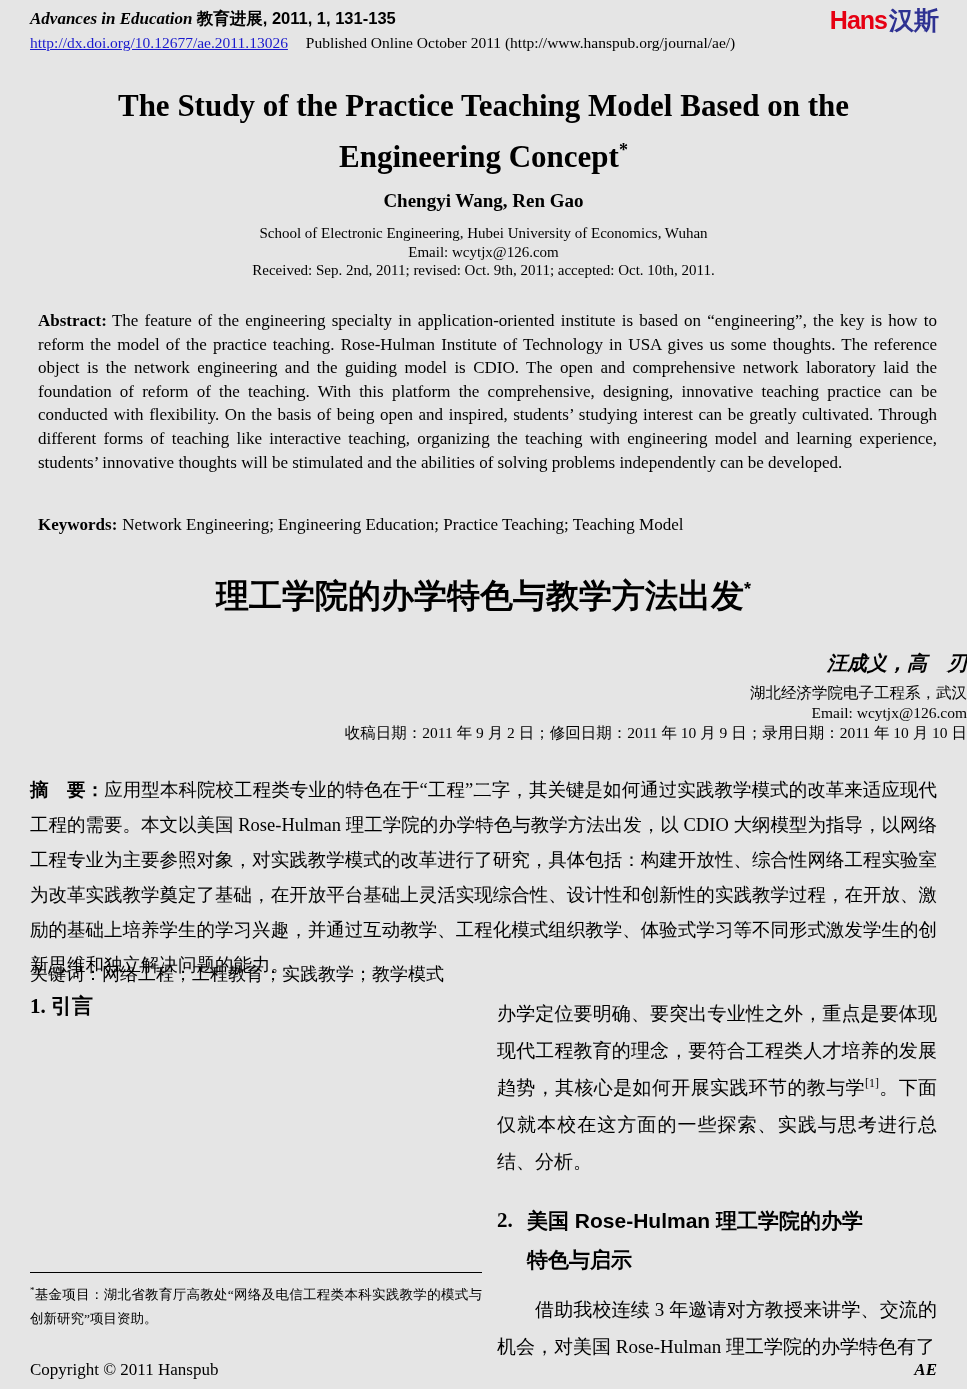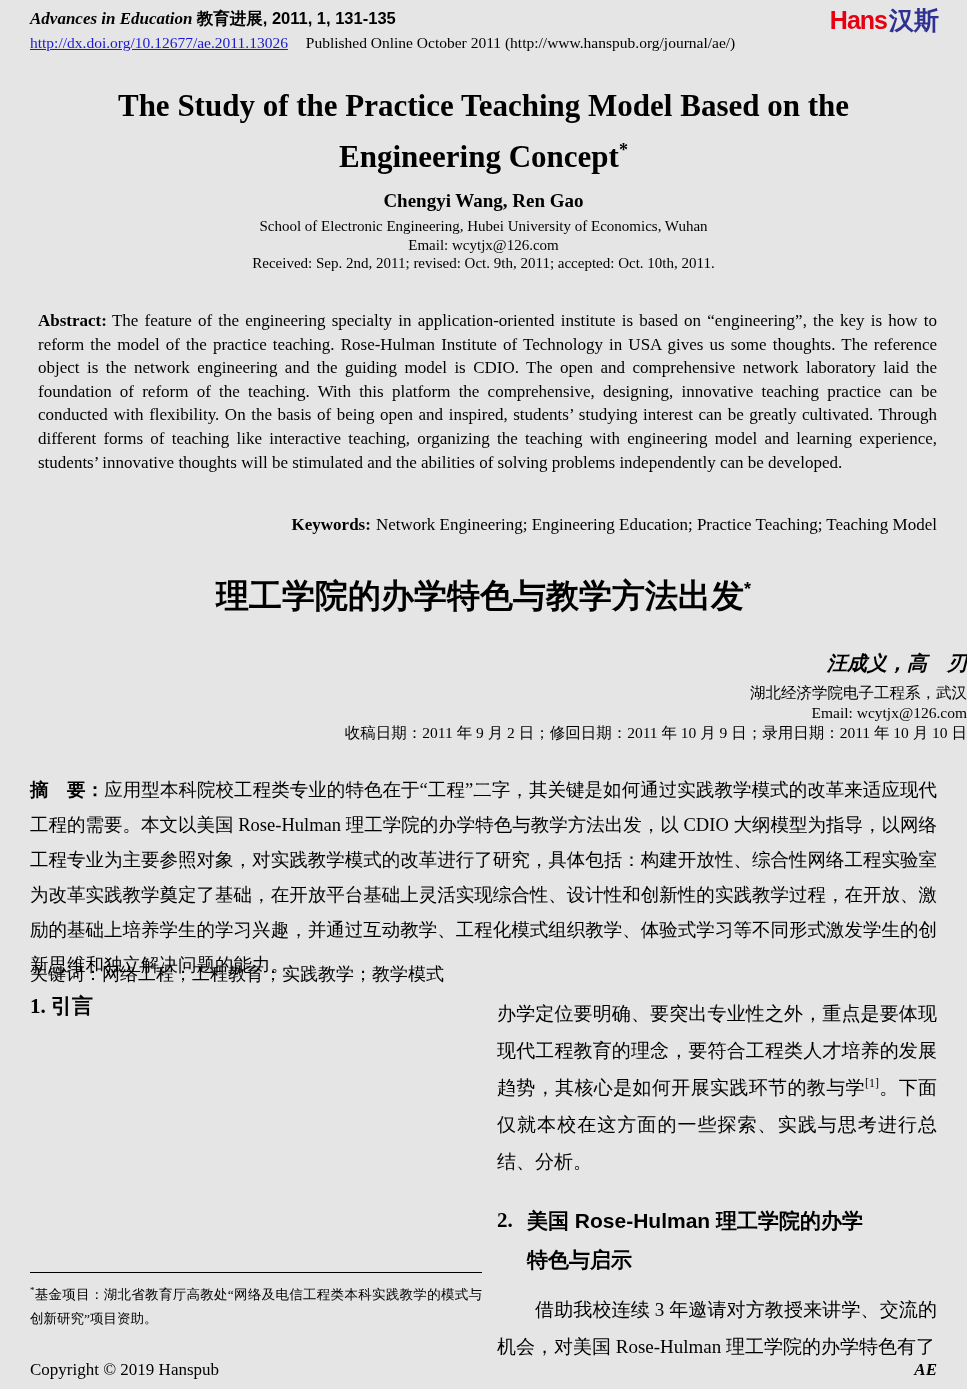--- a/index.html
+++ b/index.html
@@ -21,26 +21,26 @@
   .doi-link{color:#1a1acd;text-decoration:underline;cursor:pointer;}
   .published{color:#000;margin-left:14px;}
   .logo{font-family:"Liberation Sans", sans-serif;font-weight:bold;font-size:25px;line-height:25px;white-space:nowrap;}
   .logo-hans{color:#e60012;letter-spacing:-1px;}
   .logo-cn{color:#2e3192;margin-left:2px;}
   
   .title-en{position:absolute;top:84px;left:0;width:100%;text-align:center;font-weight:bold;font-size:31px;line-height:44px;}
   .title-en sup{font-size:18px;}
   
   .authors-en{position:absolute;top:190px;left:0;width:100%;text-align:center;}
-  .authors-en .names{font-size:19px;font-weight:bold;margin-bottom:5px;}
+  .authors-en .names{font-size:19px;font-weight:bold;margin-bottom:12px;}
   .authors-en .sub{font-size:15px;line-height:18.5px;}
   
   .abstract-en{position:absolute;top:292px;left:38px;width:899px;font-size:17px;line-height:23.6px;text-align:justify;}
   .abstract-en .lbl{font-weight:bold;margin-right:5px;}
-  .keywords-en{position:absolute;top:498px;left:38px;width:899px;font-size:17px;text-align:right;}
+  .keywords-en{position:absolute;top:498px;left:38px;width:899px;font-size:17px;}
   .keywords-en .lbl{font-weight:bold;margin-right:5px;}
   
   .title-cn{position:absolute;top:574px;left:0;width:100%;text-align:center;font-family:"Liberation Sans", sans-serif;font-weight:bold;font-size:33px;}
   .title-cn sup{font-size:18px;}
   
   .authors-cn{position:absolute;top:650px;left:0;width:100%;text-align:right;}
   .authors-cn .names{font-size:20px;font-weight:bold;font-style:italic;margin-bottom:6px;}
   .authors-cn .sub{font-size:15.5px;line-height:20px;}
   
   .abstract-cn{position:absolute;top:753px;left:30px;width:907px;font-size:18.5px;line-height:35px;text-align:justify;}
@@ -129,17 +129,17 @@
         <span>美国 Rose-Hulman 理工学院的办学</span><br>
         <span>特色与启示</span>
       </span>
     </div>
     <p class="indent">借助我校连续 3 年邀请对方教授来讲学、交流的机会，对美国 Rose-Hulman 理工学院的办学特色有了</p>
   </div>
 
   <div class="footnote"><sup>*</sup><span>基金项目：湖北省教育厅高教处“网络及电信工程类本科实践教学的模式与创新研究”项目资助。</span></div>
 
   <div class="footer">
-    <span>Copyright © 2019 Hanspub</span>
+    <span>Copyright © 2011 Hanspub</span>
     <span class="abbr">AE</span>
   </div>
 
 </div>
 
 </body></html>

